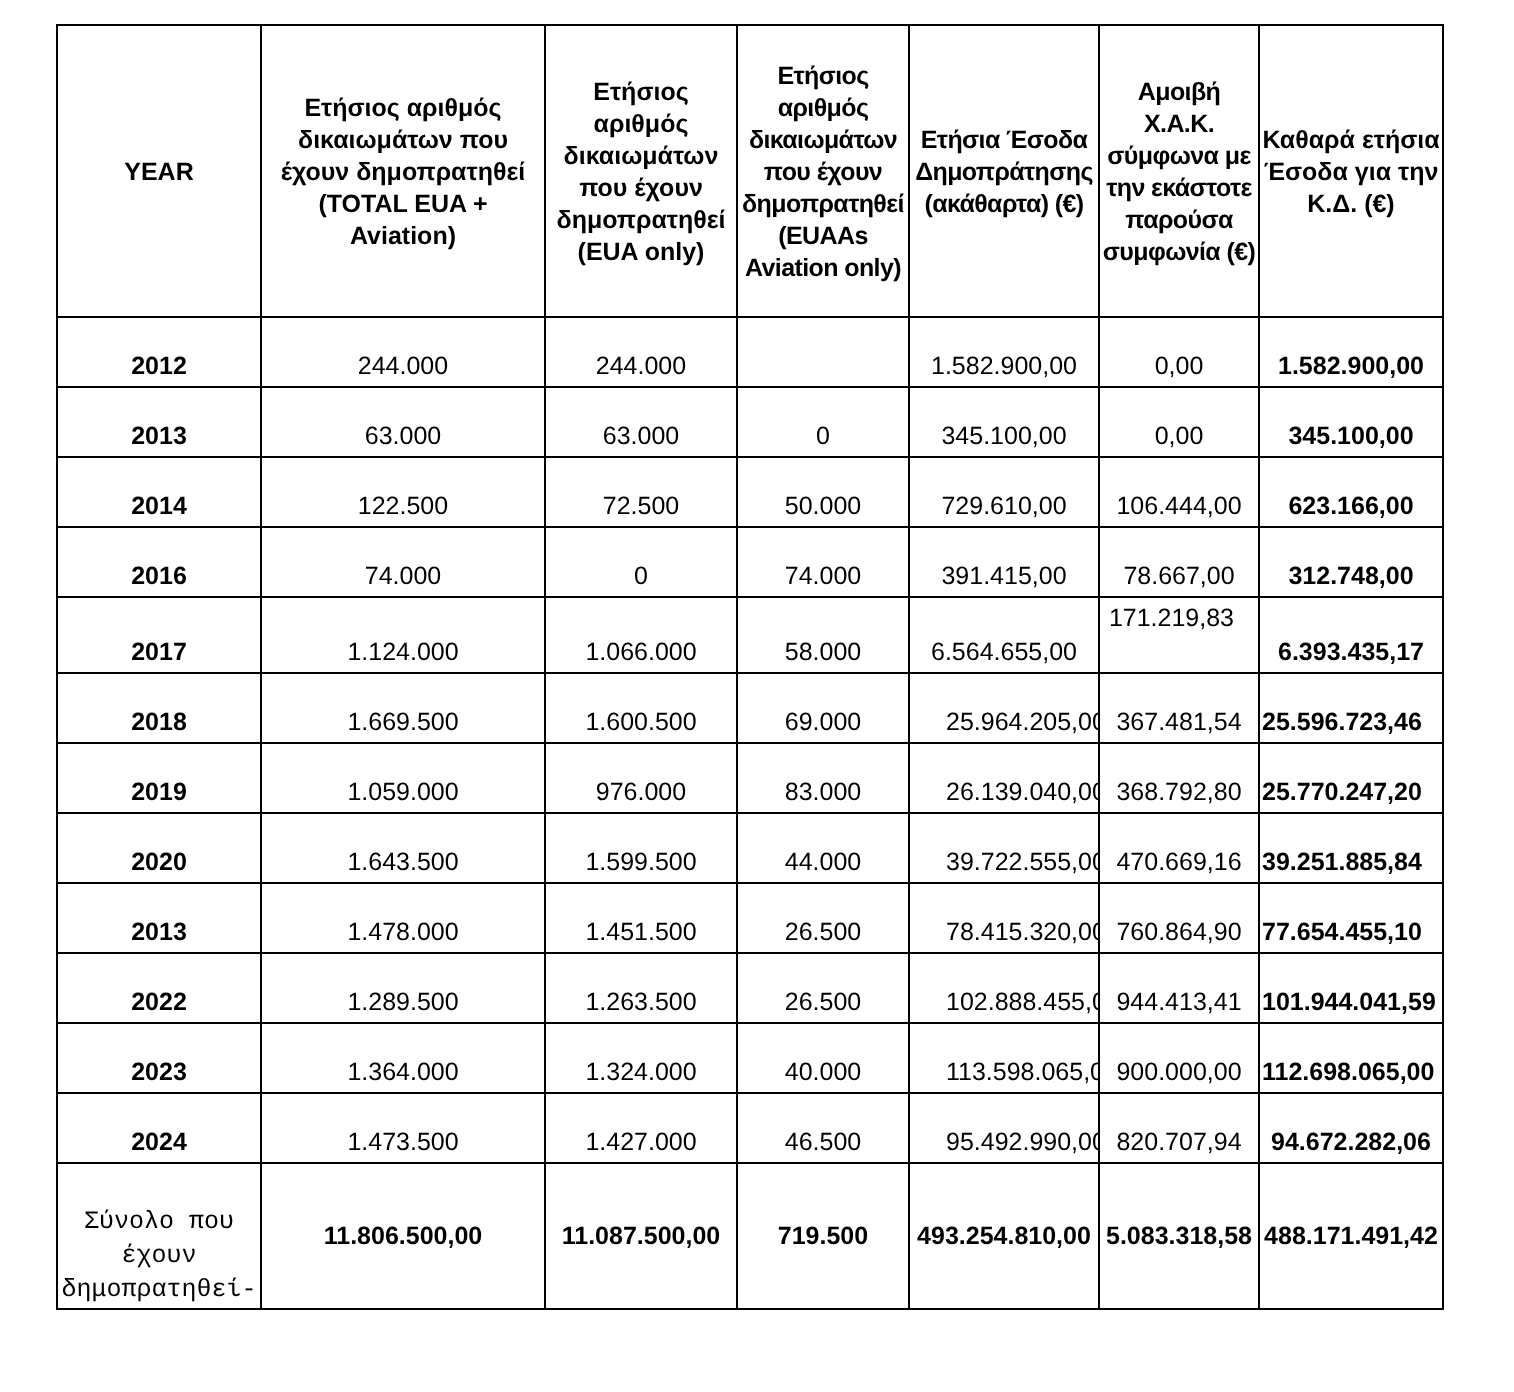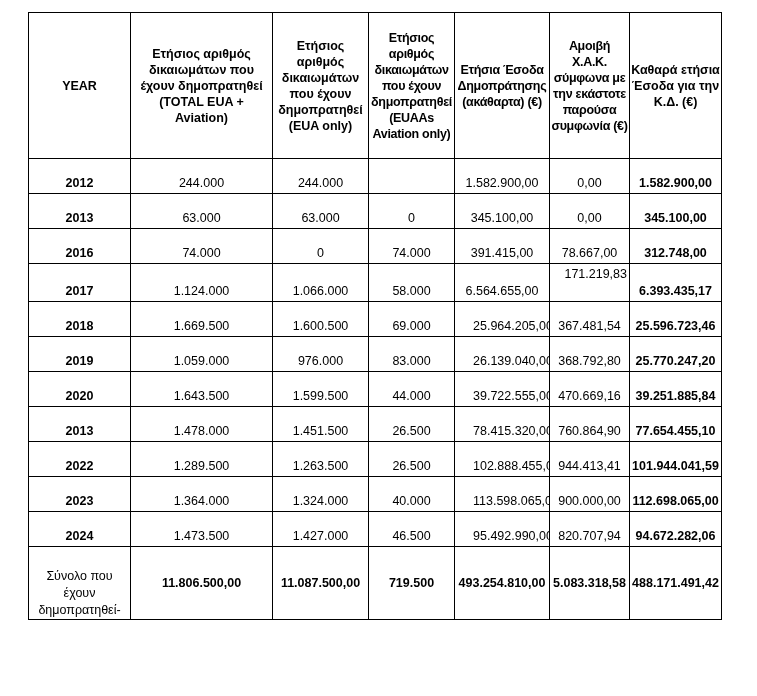--- a/index.html
+++ b/index.html
@@ -47,34 +47,35 @@
       height: 32px;
       text-align: center;
       vertical-align: bottom;
       padding-bottom: 2px;
     }
     tr.tall td { height: 33px; }
     td.year { font-weight: bold; }
     td.gross { text-align: left; vertical-align: top; padding-top: 2px; padding-left: 4px; }
     td.gross.bottom { vertical-align: bottom; padding-top: 0; padding-left: 18px; }
     td.fee { text-align: center; }
-    td.fee.top { vertical-align: top; padding-top: 2px; text-align: right; padding-right: 2px; }
+    td.fee.top { vertical-align: top; padding-top: 2px; text-align: right; padding-right: 12px; }
     td.net { font-weight: bold; }
-    td.net.left { text-align: center; padding-left: 1px; }
+    td.net.left { text-align: left; padding-left: 1px; }
     tr.total-row td {
       height: 70px;
       vertical-align: middle;
       padding-bottom: 0;
     }
     tr.total-row td.total-label {
       font-weight: normal;
       white-space: normal;
       line-height: 17px;
       padding-top: 2px;
       vertical-align: bottom;
+      font-family: Liberation Mono, monospace;
     }
     tr.total-row td.bold { font-weight: bold; margin-top: 46px; }
     tr.total-row td.lft { text-align: center; padding-left: 1px; }
   </style>
 </head>
 <body>
 
 <table class="auction">
   <colgroup>
     <col style="width:102px">
@@ -109,20 +110,29 @@
     <tr>
       <td class="year">2013</td>
       <td>63.000</td>
       <td>63.000</td>
       <td>0</td>
       <td class="gross">345.100,00</td>
       <td class="fee">0,00</td>
       <td class="net">345.100,00</td>
     </tr>
     <tr>
+      <td class="year">2014</td>
+      <td>122.500</td>
+      <td>72.500</td>
+      <td>50.000</td>
+      <td class="gross">729.610,00</td>
+      <td class="fee">106.444,00</td>
+      <td class="net">623.166,00</td>
+    </tr>
+    <tr>
       <td class="year">2016</td>
       <td>74.000</td>
       <td>0</td>
       <td>74.000</td>
       <td class="gross">391.415,00</td>
       <td class="fee">78.667,00</td>
       <td class="net">312.748,00</td>
     </tr>
     <tr class="tall">
       <td class="year">2017</td>

